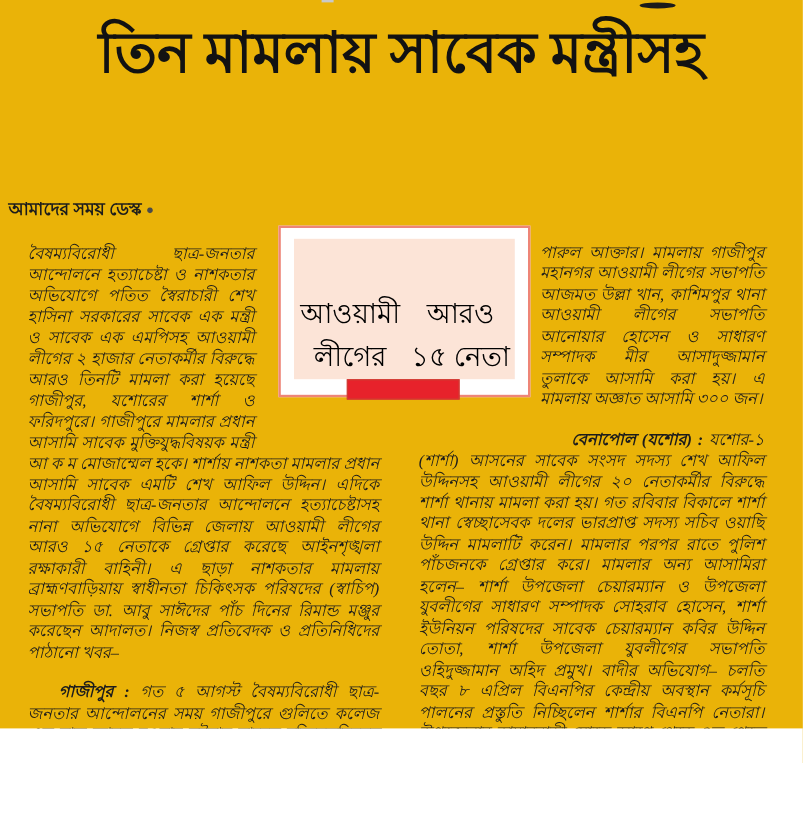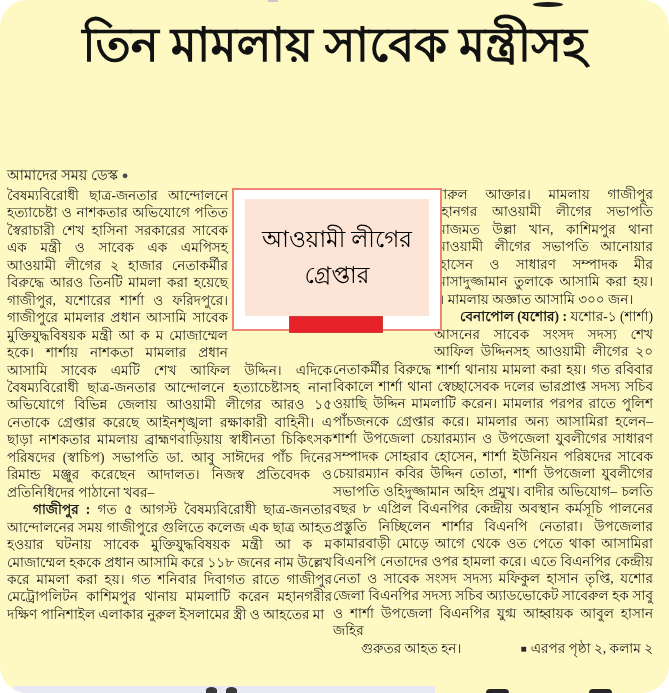--- a/index.html
+++ b/index.html
@@ -1,61 +1,61 @@
 <!DOCTYPE html>
 <html><head>
 <meta charset="utf-8">
 <style>
   html,body{margin:0;padding:0;}
   body{
     width:669px;height:693px;background:#ffffff;
     font-family:"Liberation Serif","DejaVu Serif",serif;
     -webkit-font-smoothing:antialiased;
   }
-  .page{position:relative;width:669px;height:693px;overflow:hidden;background:#fef9c3;color:#1a1a1a;border-radius:27px;}
+  .page{position:relative;width:669px;height:607px;overflow:hidden;background:#eab308;color:#1a1a1a;}
 
   
   .headline{
     position:absolute;top:14px;left:0;width:669px;
     text-align:center;font-weight:bold;color:#121212;
     font-size:47px;line-height:62px;letter-spacing:0px;
   }
 
   
   .col{
     position:absolute;
     font-size:13.6px;line-height:17.45px;
     text-align:justify;color:#1c1c1c;
   }
   .col-left{left:7px;top:167px;width:325px;height:512px;}
   .col-right{left:333px;top:186px;width:320px;height:493px;}
 
-  .byline{font-weight:normal;font-size:14.5px;height:20px;white-space:nowrap;}
+  .byline{font-weight:bold;font-size:14.5px;height:20px;white-space:nowrap;}
   .byline .dot{color:#4a4a4a;font-size:11px;vertical-align:1px;}
 
   .box-spacer-left{float:right;width:104px;height:172px;}
   .box-spacer-right{float:left;width:101px;height:168px;}
 
-  p.body-par{margin:0;}
+  p.body-par{margin:16px;font-style:italic;}
   p.indent{text-indent:26px;}
   .lead-in{font-weight:bold;}
 
   .jump-row{display:flex;justify-content:space-between;align-items:center;margin-top:0;margin-left:28px;}
   .jump{font-weight:normal;white-space:nowrap;}
   .jump .sq{font-size:10px;vertical-align:1px;color:#2a2a2a;margin-right:4px;}
 
   
   .callout{
     position:absolute;left:232px;top:188px;width:210px;height:143px;
     box-sizing:border-box;border:2px solid #ee8577;background:#ffffff;
     display:flex;
   }
   .callout-inner{
     flex:1;margin:9px 11px 13px 11px;background:#fce4d7;
-    display:flex;flex-direction:column;justify-content:center;align-items:center;
+    display:flex;flex-direction:row;justify-content:center;align-items:flex-end;
     text-align:center;font-size:23px;line-height:36px;color:#000000;
   }
   .callout-bar{
     position:absolute;left:289px;top:316px;width:94px;height:17px;
     background:#e7222b;border:1px solid #d03d33;box-sizing:border-box;
   }
 
   
   .top-glyph{position:absolute;left:533px;top:2px;width:30px;height:5px;background:#1b1b1b;border-radius:50%;}
   .top-dash{position:absolute;left:268px;top:0px;width:10px;height:2px;background:#c9c9c9;}
@@ -112,18 +112,18 @@
       <span>গুরুতর আহত হন।</span>
       <span class="jump">
         <span class="sq">■</span><span>এরপর পৃষ্ঠা ২, কলাম ২</span>
       </span>
     </div>
   </div>
 
   <div class="callout" style="border-color: rgb(238, 133, 119);">
     <div class="callout-inner" style="background: rgb(252, 228, 215);">
       <div>আওয়ামী লীগের</div>
-      <div>গ্রেপ্তার</div>
+      <div>আরও ১৫ নেতা</div>
     </div>
   </div>
   <div class="callout-bar" style="background: rgb(231, 34, 43);"></div>
 
 </div>
 
 </body></html>

